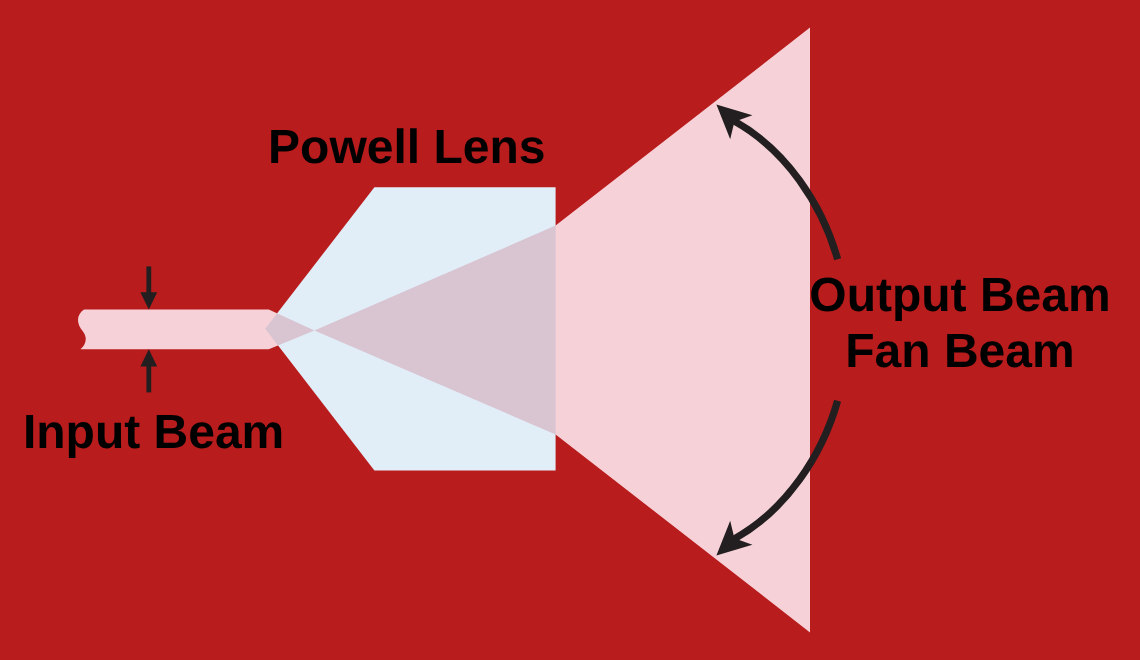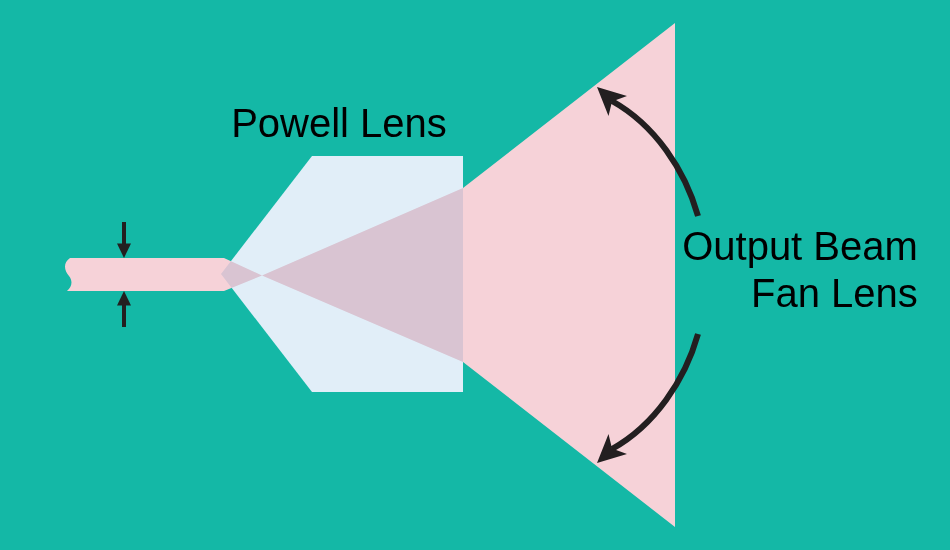--- a/index.html
+++ b/index.html
@@ -4,23 +4,24 @@
 <style>
   html, body {
     margin: 0;
     padding: 0;
     background: #ffffff;
   }
   #stage {
     position: relative;
     width: 950px;
     height: 550px;
-    background: #14b8a6;
+    background: #b91c1c;
     overflow: hidden;
     font-family: "Liberation Sans", sans-serif;
+    font-weight: bold;
   }
   #diagram-svg {
     position: absolute;
     left: 0;
     top: 0;
     width: 950px;
     height: 550px;
     isolation: isolate;
   }
   .blend-multiply {
@@ -69,20 +70,21 @@
 
     <g>
       <path d="M 698,334 C 685,380 655,425 612,449" fill="none" stroke-width="6" stroke="#231F20"></path>
       <polygon points="597,463 627,454 612,448.5 608.5,434" fill="#231F20"></polygon>
     </g>
   </svg>
 
   <div class="label" style="left:339px; top:100px;">Powell Lens</div>
 
   <div class="label" style="left:128px; top:337px;">
+    <div>Input Beam</div>
   </div>
 
-  <div class="label" style="left:800px; top:223px;text-align:right;">
+  <div class="label" style="left:800px; top:223px;">
     <div>Output Beam</div>
-    <div>Fan Lens</div>
+    <div>Fan Beam</div>
   </div>
 
 </div>
 
 </body></html>

